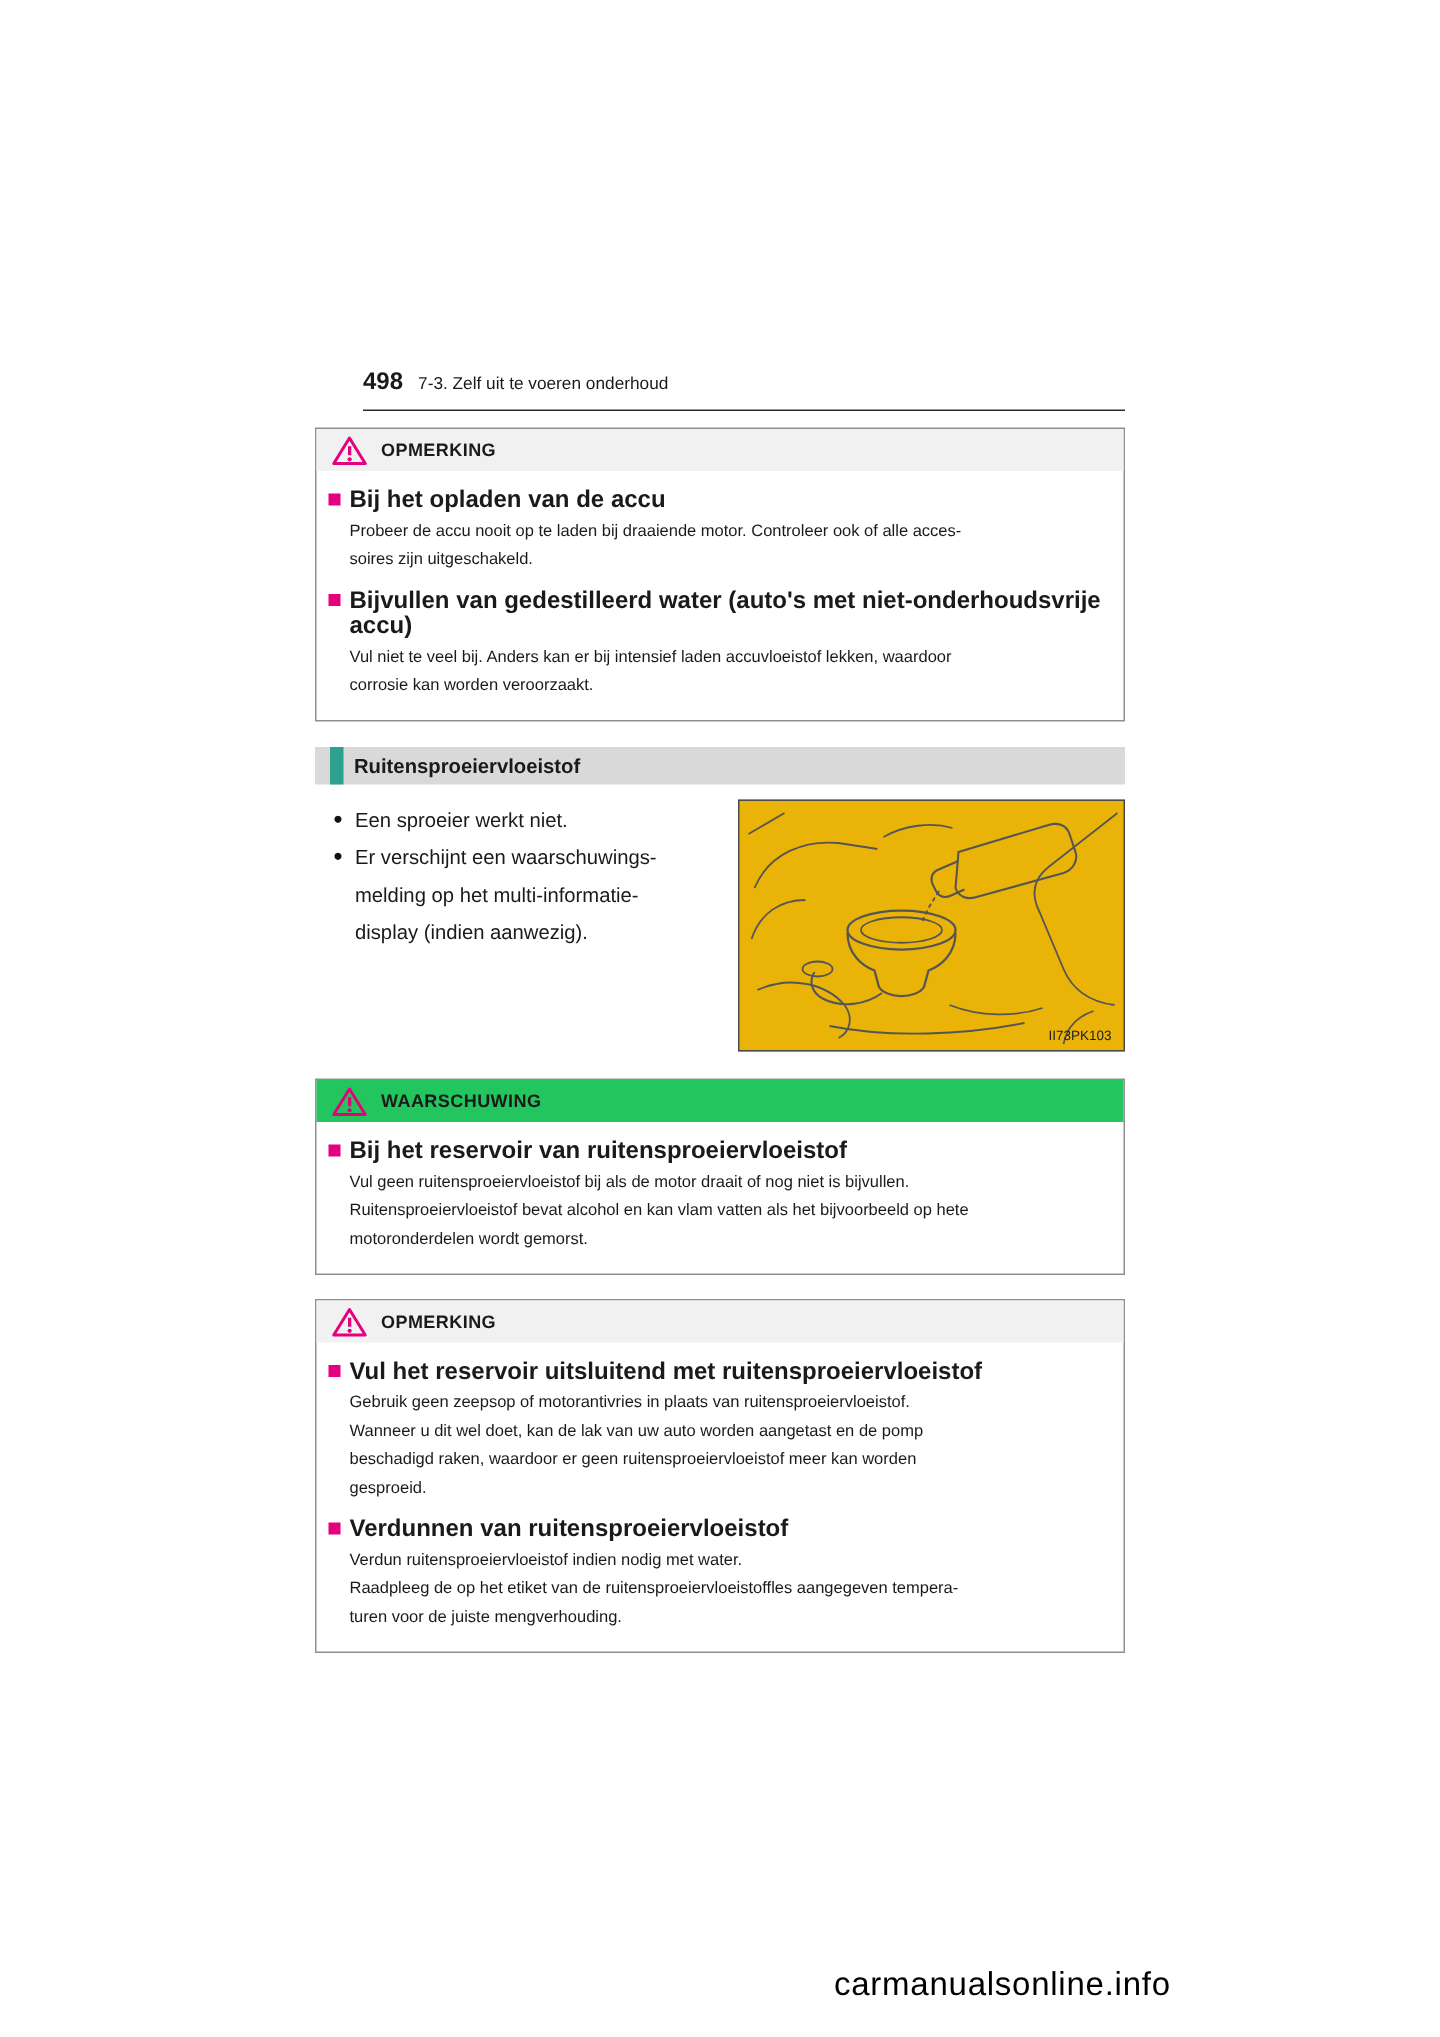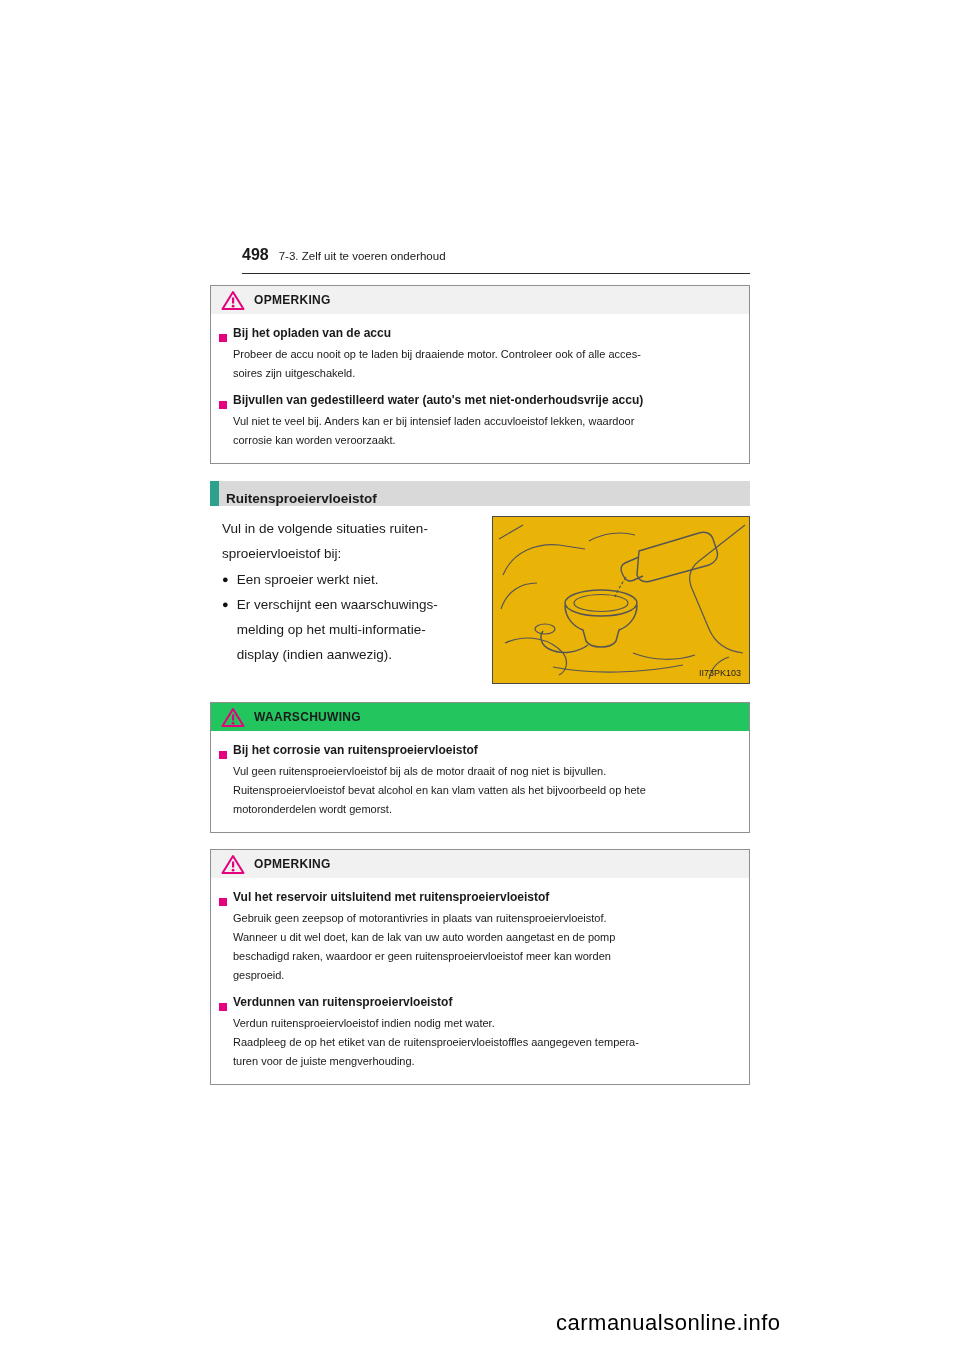--- a/index.html
+++ b/index.html
@@ -15,27 +15,27 @@
   .page-section { font-size:11.5px; }
 
   
   .box { border:1px solid #8f8f8f; margin-top:11px; background:#fff; }
   .box-title-row { display:flex; align-items:center; gap:9px; padding:5px 10px; height:28px; }
   .notice > .box-title-row { background:#f1f1f1; }
   .warning > .box-title-row { background:#22c55e; }
   .box-title { font-size:12px; font-weight:bold; letter-spacing:0.3px; }
   .box-body { padding:2px 12px 13px 8px; }
   .box-item { margin-top:9px; }
-  .item-heading { display:flex; align-items:flex-end; gap:6px; font-size:12px; font-weight:bold; line-height:17px; }
+  .item-heading { display:flex; align-items:flex-start; gap:6px; font-size:16px; font-weight:bold; line-height:17px; }
   .square { width:8px; height:8px; background:#e5007d; flex:none; margin-top:4px; }
   .item-body { font-size:11px; line-height:19px; margin:3px 0 0 14px; white-space:pre-line; }
   .tri { flex:none; display:block; }
 
   
-  .section-header { margin-top:17px; height:25px; background:#d9d9d9; display:flex; align-items:flex-end; }
+  .section-header { margin-top:17px; height:25px; background:#d9d9d9; display:flex; align-items:center;padding-left:10px; }
   .section-accent { width:9px; height:25px; background:#2ea08e; flex:none; }
   .section-title { font-size:13.5px; font-weight:bold; margin-left:7px; }
 
   
   .main { margin-top:10px; display:flex; padding-left:12px; }
   .main-text { width:270px; }
   .intro { font-size:13.5px; line-height:25px; white-space:pre-line; }
   .bullets { margin-top:1px; }
   .bullet { display:flex; gap:8px; font-size:13.5px; line-height:25px; }
   .bullet-dot { flex:none; font-size:11px; line-height:25px; color:#111; }
@@ -85,22 +85,20 @@
       </div>
     </div>
 
     <div class="section-header">
       <span class="section-accent"></span>
       <span class="section-title">Ruitensproeiervloeistof</span>
     </div>
 
     <div class="main">
       <div class="main-text">
-        <div class="intro">Vul in de volgende situaties ruiten-
-sproeiervloeistof bij:</div>
         <div class="bullets">
           <div class="bullet">
             <span class="bullet-dot">●</span>
             <span class="bullet-text">Een sproeier werkt niet.</span>
           </div>
           <div class="bullet">
             <span class="bullet-dot">●</span>
             <span class="bullet-text">Er verschijnt een waarschuwings-
 melding op het multi-informatie-
 display (indien aanwezig).</span>
@@ -142,21 +140,21 @@
           <path d="M12 2 L22.5 19 L1.5 19 Z" fill="none" stroke="#e5007d" stroke-width="2" stroke-linejoin="round"></path>
           <rect x="11" y="7.5" width="2.2" height="6" fill="#e5007d"></rect>
           <circle cx="12.1" cy="16.2" r="1.4" fill="#e5007d"></circle>
         </svg>
         <span class="box-title">WAARSCHUWING</span>
       </div>
       <div class="box-body">
         <div class="box-item">
           <div class="item-heading">
             <span class="square"></span>
-            <span>Bij het corrosie van ruitensproeiervloeistof</span>
+            <span>Bij het reservoir van ruitensproeiervloeistof</span>
           </div>
           <div class="item-body">Vul geen ruitensproeiervloeistof bij als de motor draait of nog niet is bijvullen.
 Ruitensproeiervloeistof bevat alcohol en kan vlam vatten als het bijvoorbeeld op hete
 motoronderdelen wordt gemorst.</div>
         </div>
       </div>
     </div>
 
     <div class="box notice" style="margin-top:16px;">
       <div class="box-title-row">

